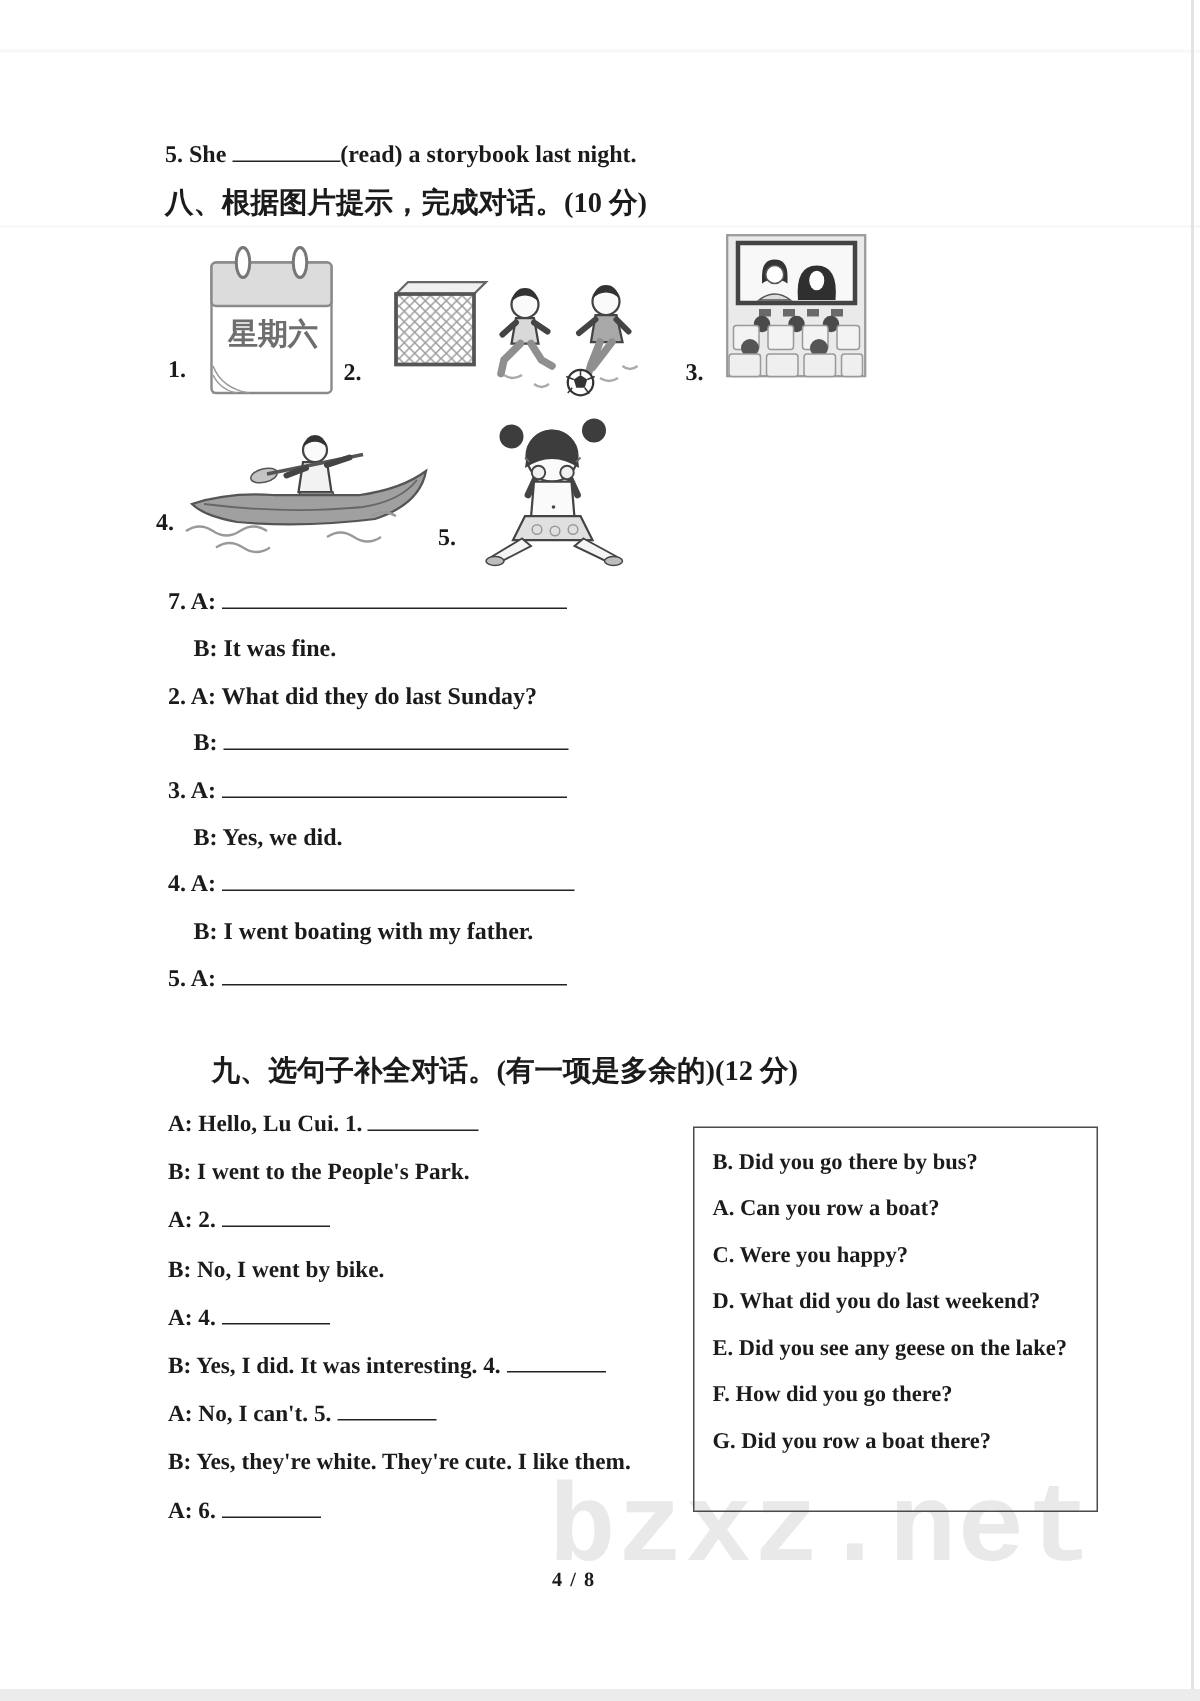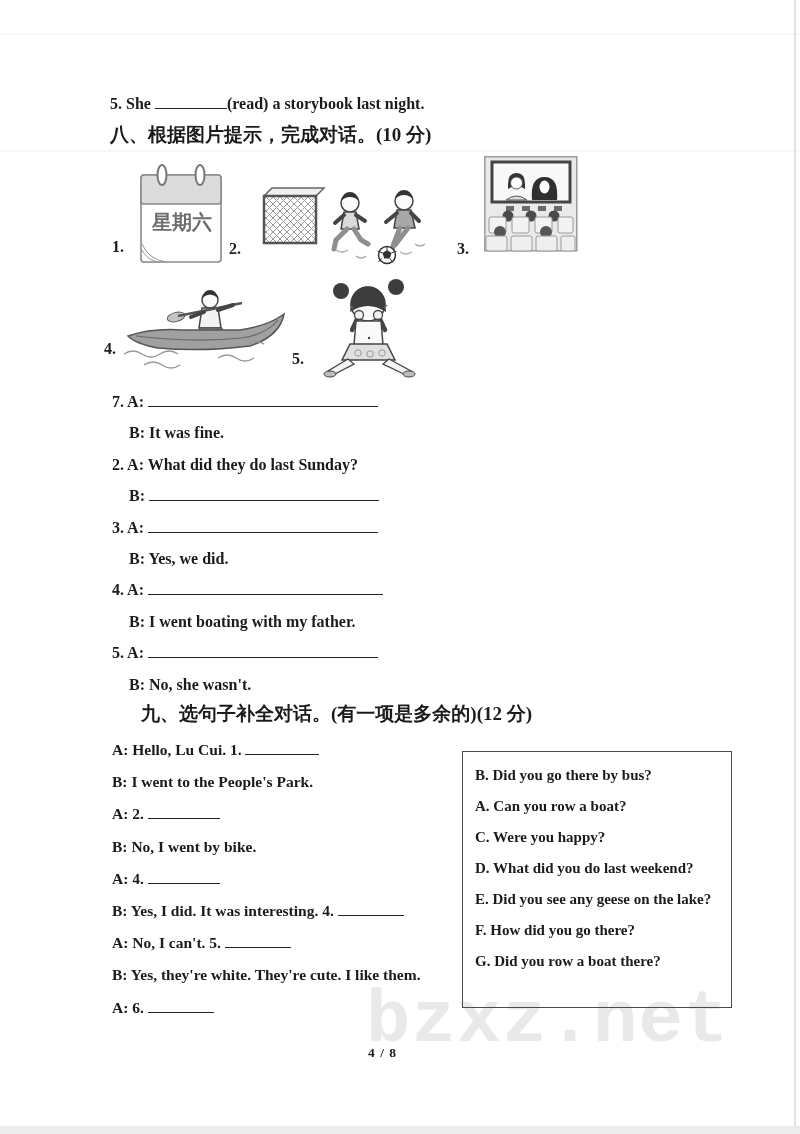--- a/index.html
+++ b/index.html
@@ -171,21 +171,20 @@
   <div class="dialogue" id="dialogue8">
       <div class="line"><span>7. A: </span><span class="blank" style="width: 230px;"></span></div>
       <div class="line indent"><span>B: It was fine.</span></div>
       <div class="line"><span>2. A: What did they do last Sunday?</span></div>
       <div class="line indent"><span>B: </span><span class="blank" style="width: 230px;"></span></div>
       <div class="line"><span>3. A: </span><span class="blank" style="width: 230px;"></span></div>
       <div class="line indent"><span>B: Yes, we did.</span></div>
       <div class="line"><span>4. A: </span><span class="blank" style="width: 235px;"></span></div>
       <div class="line indent"><span>B: I went boating with my father.</span></div>
       <div class="line"><span>5. A: </span><span class="blank" style="width: 230px;"></span></div>
-      <div class="line indent"><span>B: No, she wasn't.</span></div>
     </div>
 
   <div class="heading" id="heading9">九、选句子补全对话。(有一项是多余的)(12 分)</div>
 
   <div class="dialogue" id="dialogue9">
       <div class="line"><span>A: Hello, Lu Cui. 1. </span><span class="blank" style="width: 74px;"></span></div>
       <div class="line"><span>B: I went to the People's Park.</span></div>
       <div class="line"><span>A: 2. </span><span class="blank" style="width: 72px;"></span></div>
       <div class="line"><span>B: No, I went by bike.</span></div>
       <div class="line"><span>A: 4. </span><span class="blank" style="width: 72px;"></span></div>

